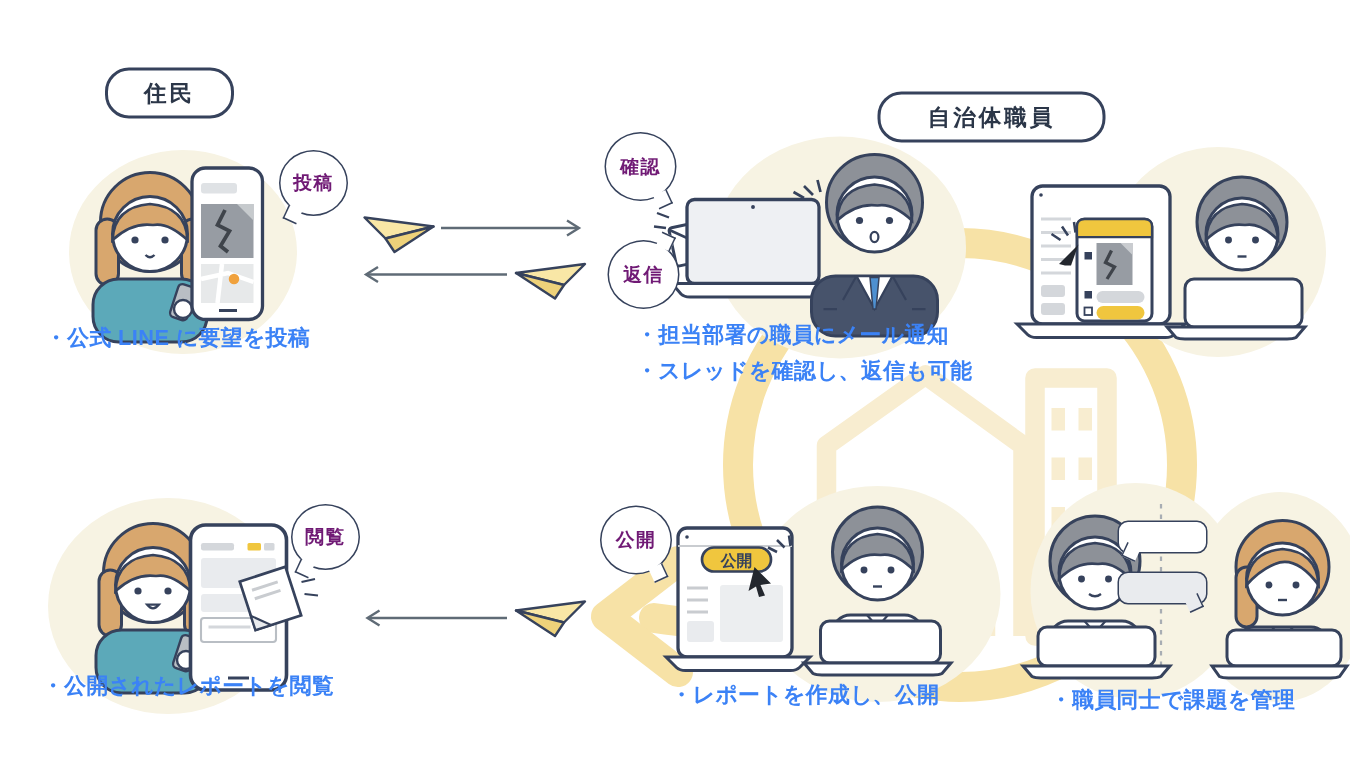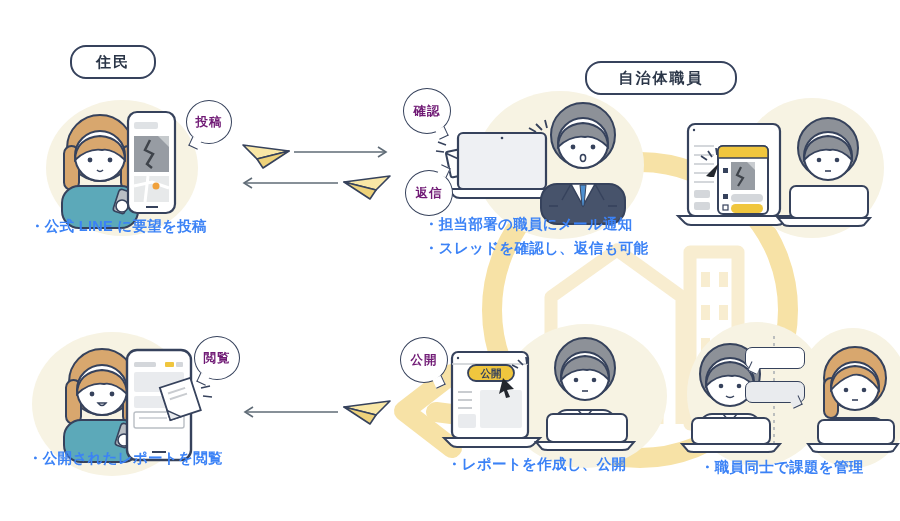--- a/index.html
+++ b/index.html
@@ -283,21 +283,21 @@
 
   <div class="pill" style="left:70px;top:45px;width:82px;height:30px;">
     <span>住民</span>
   </div>
   <div class="pill" style="left:585px;top:61px;width:148px;height:30px;">
     <span>自治体職員</span>
   </div>
 
   <div class="bubble tail-bl" style="left:186px;top:100px;width:44px;height:42px;">投稿</div>
   <div class="bubble tail-br" style="left:403px;top:88px;width:46px;height:44px;">確認</div>
-  <div class="bubble tail-tr" style="left:405px;top:170px;width:46px;height:44px;text-align:center;">返信</div>
+  <div class="bubble tail-tr" style="left:405px;top:160px;width:46px;height:44px;text-align:center;">返信</div>
   <div class="bubble tail-bl" style="left:194px;top:336px;width:44px;height:42px;">閲覧</div>
   <div class="bubble tail-br" style="left:400px;top:337px;width:46px;height:44px;">公開</div>
 
   <div class="rbubble tail-bl" style="left:745px;top:347px;width:58px;height:20px;"></div>
   <div class="rbubble gray tail-br" style="left:745px;top:381px;width:58px;height:20px;"></div>
 
   <div class="caption" style="left:30px;top:214px;">・公式 LINE に要望を投稿</div>
   <div class="caption" style="left:424px;top:212px;">
     <div>・担当部署の職員にメール通知</div>
     <div>・スレッドを確認し、返信も可能</div>

